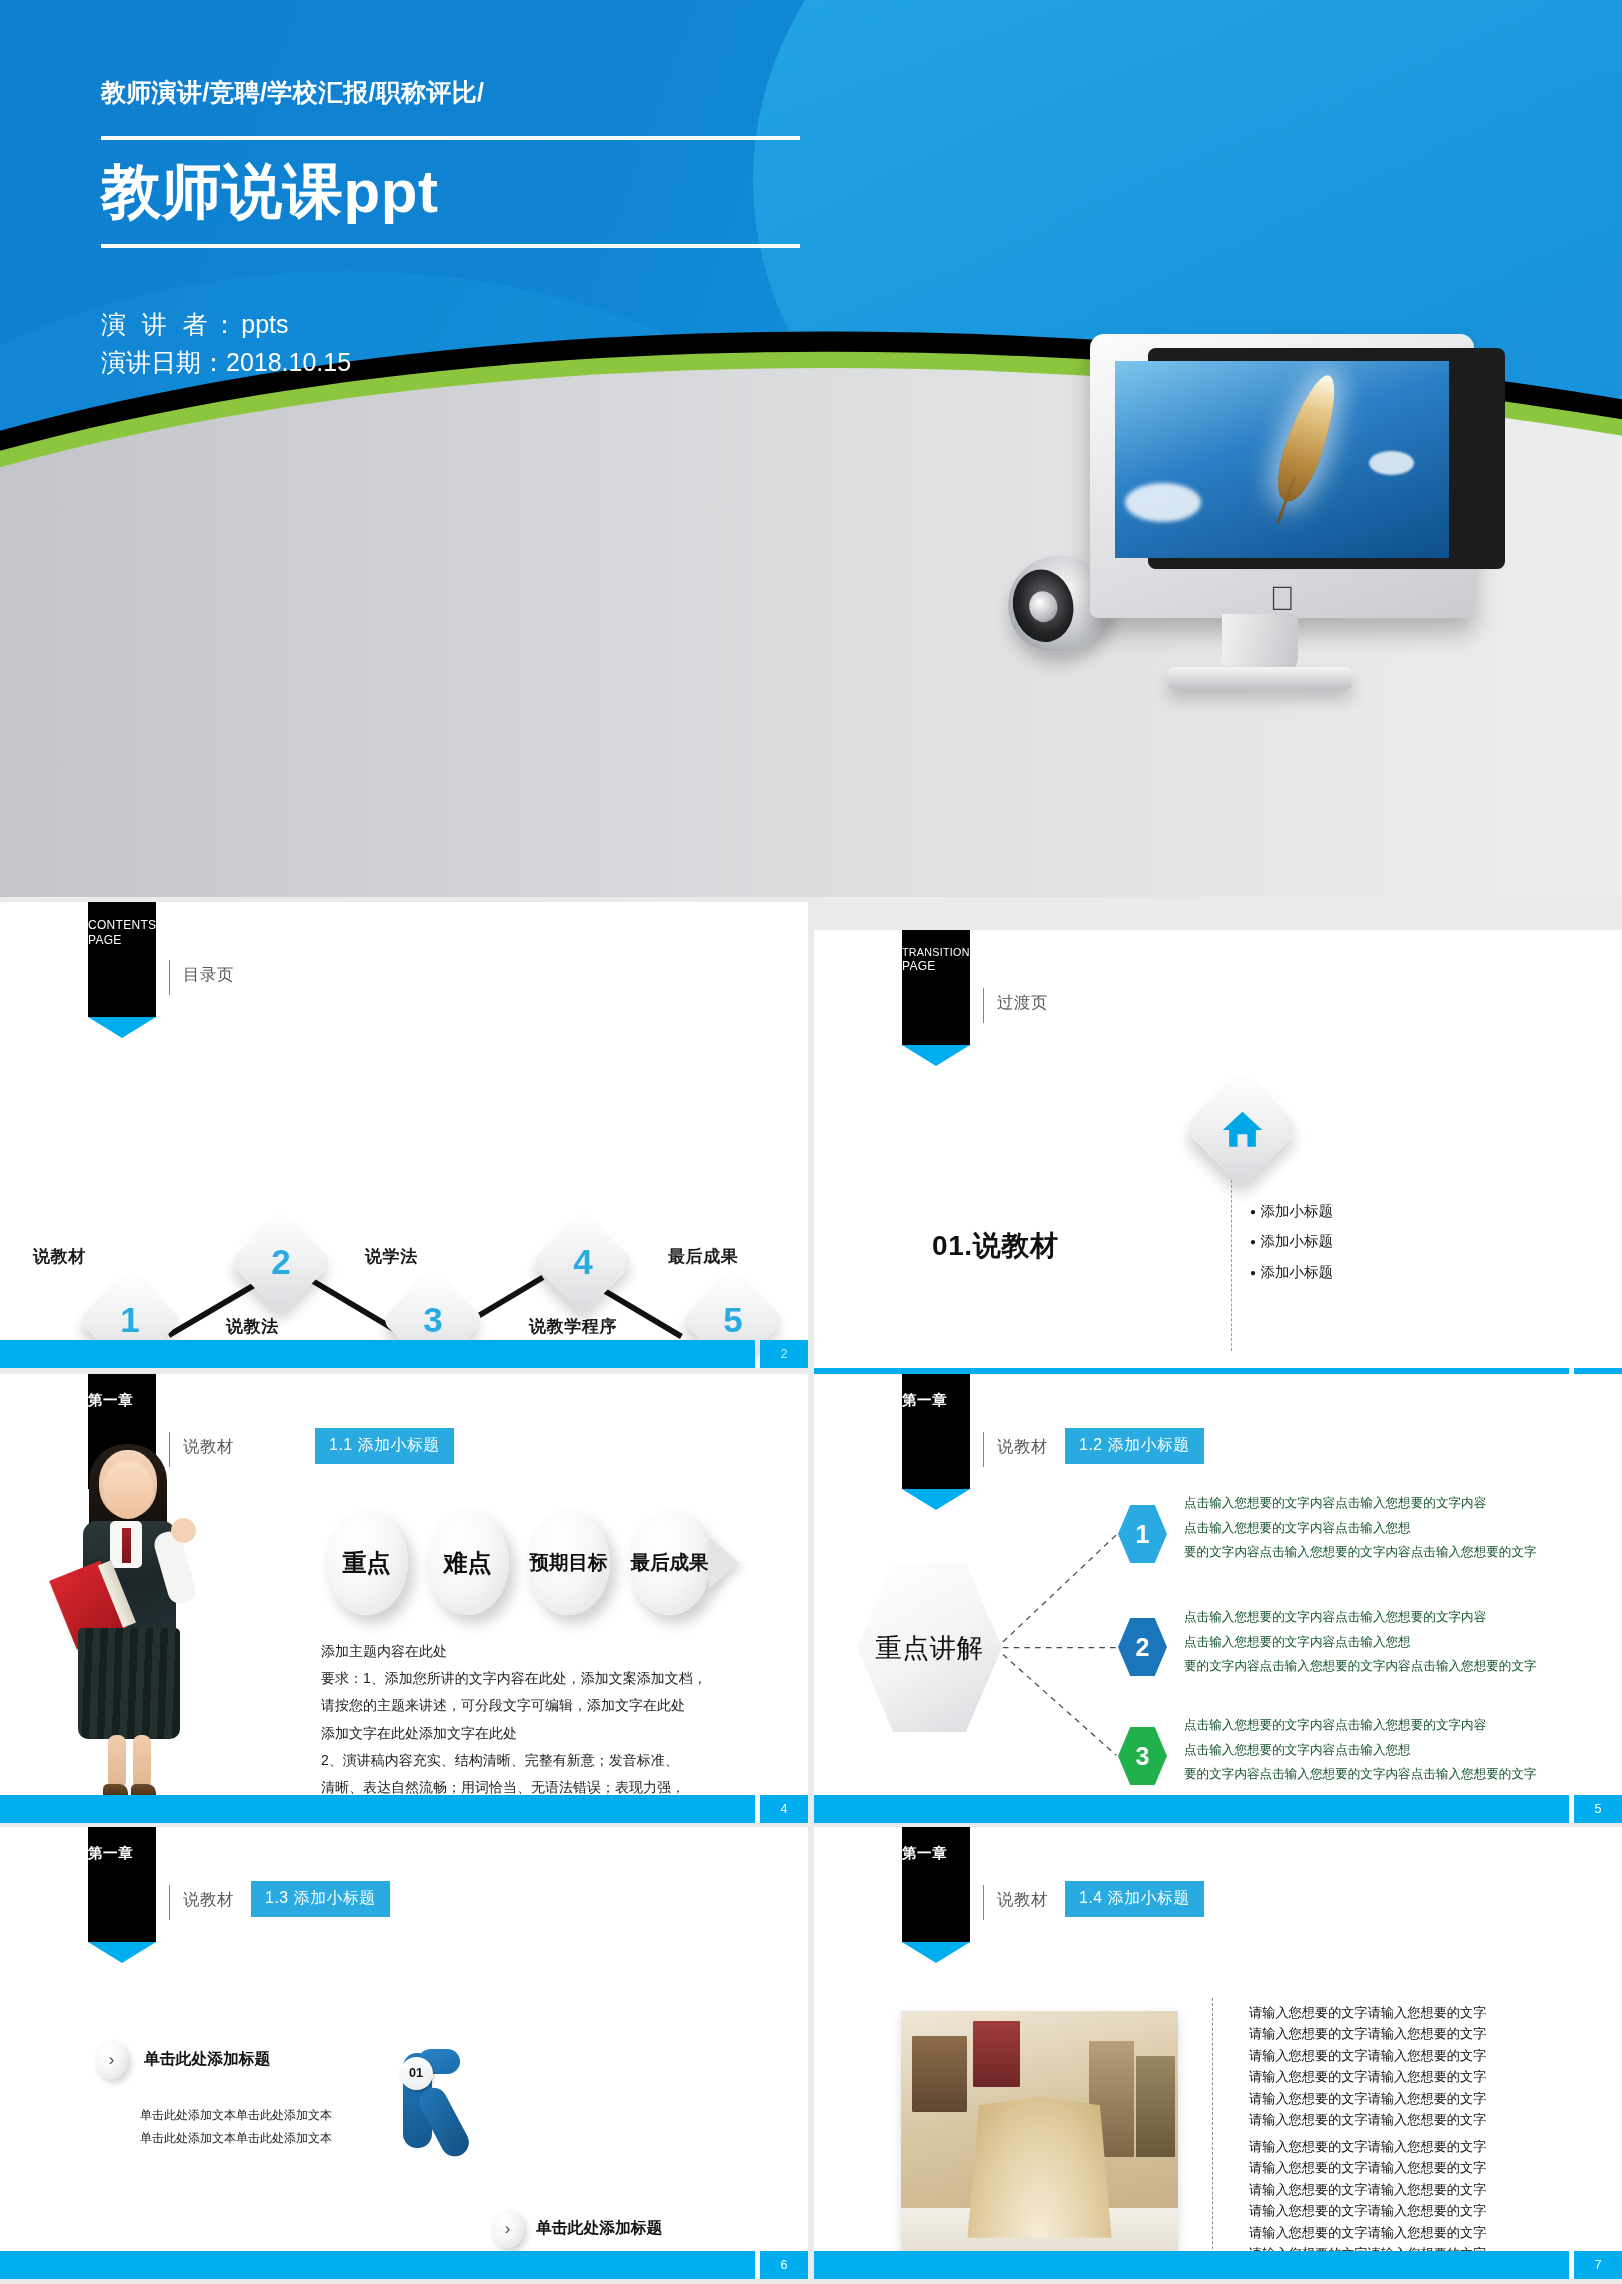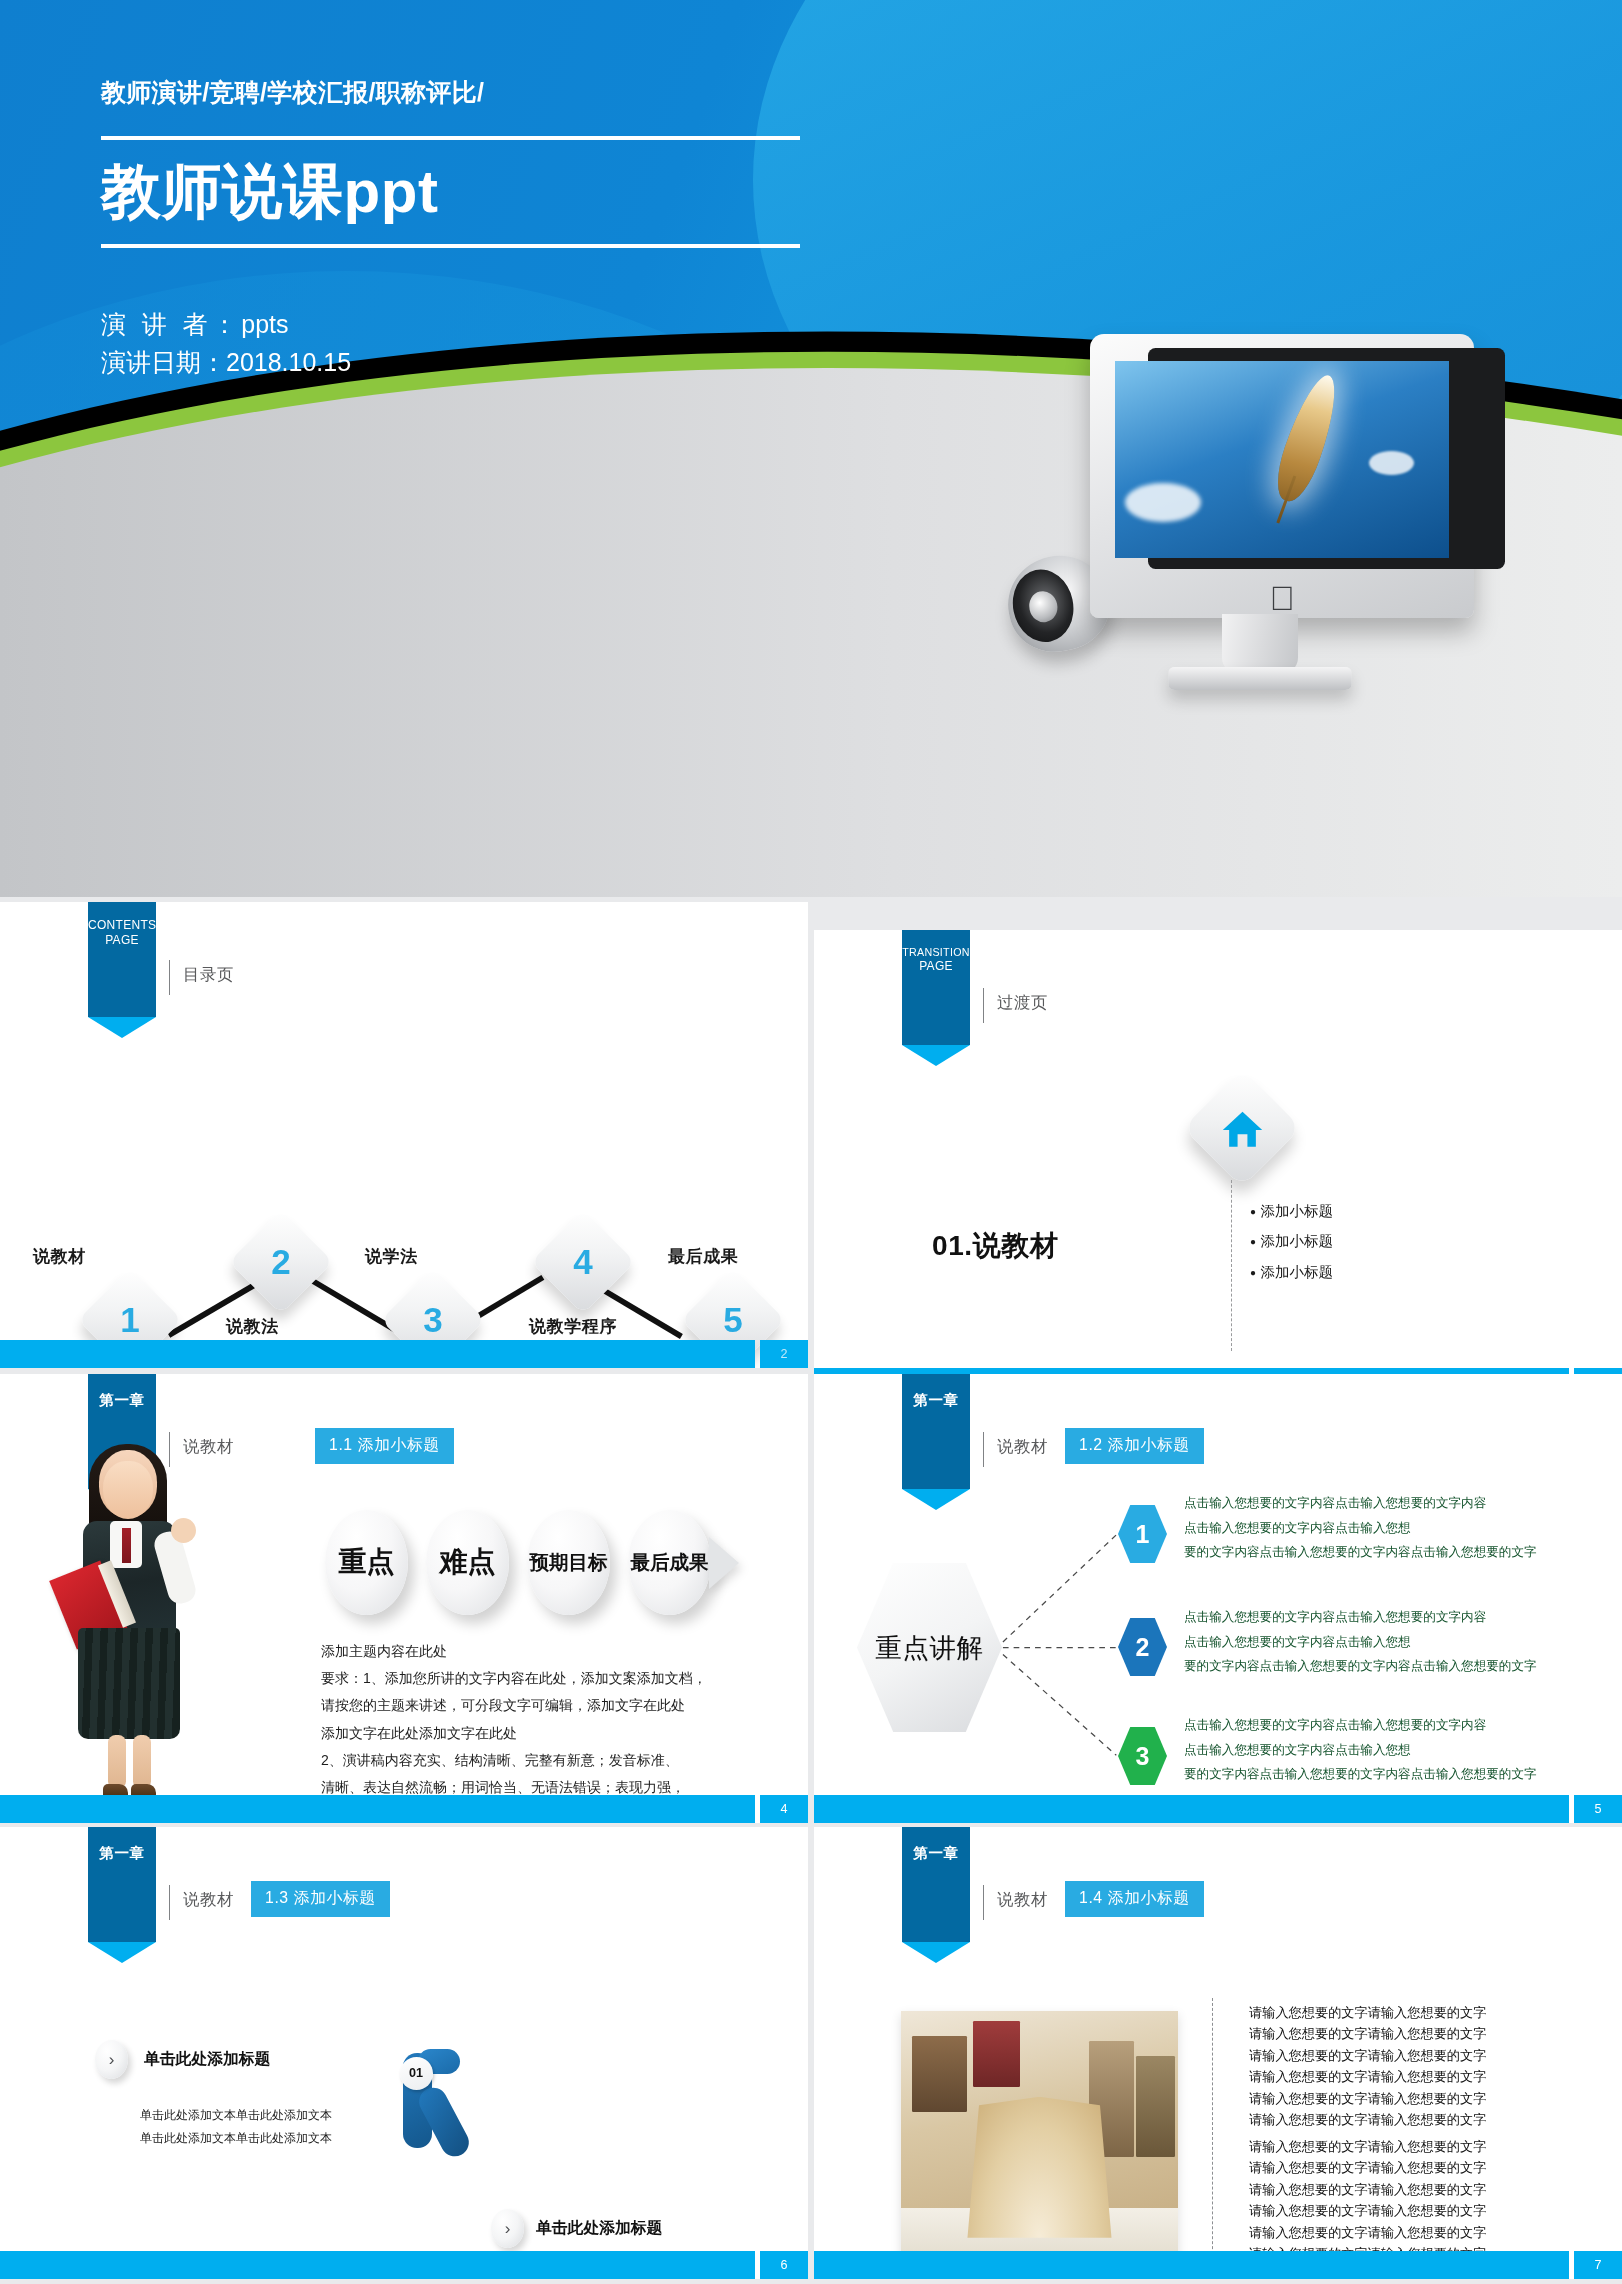--- a/index.html
+++ b/index.html
@@ -73,21 +73,21 @@
       border-radius: 52% 52% 48% 48%; transform: rotate(-12deg);
       box-shadow: 0 11.3px 16.4px rgba(0,0,0,.22); }
   .imac .speaker:before { content:""; position:absolute; left: 5px; top: 10px; width: 60px; height: 73px;
       background: radial-gradient(ellipse at 55% 45%, #6e7073 0%, #232426 55%, #0c0d0e 100%);
       border-radius: 50%; }
   .imac .speaker:after { content:""; position:absolute; left: 21.4px; top: 31.5px; width: 28px; height: 31.5px;
       background: radial-gradient(circle at 40% 35%, #ffffff 0%, #b9bbbe 60%, #7b7d80 100%);
       border-radius: 50%; }
 
   
-  .ribbon { position: absolute; width: 68px; background: #0369a1; color:#fff; text-align:center; }
+  .ribbon { position: absolute; width: 68px; background: #000000; color:#fff; text-align:left; }
   .ribbon .rb-txt { padding-top: 35px; font-size: 12px; line-height: 1.22; letter-spacing: 0.3px; }
   .ribbon .rb-txt.cn { font-size: 14.5px; font-weight: 700; padding-top: 37px; letter-spacing: 0.6px;}
   .ribbon:after { content:""; position:absolute; left:0; bottom:-21px; width:0; height:0;
       border-left: 34px solid transparent; border-right: 34px solid transparent; border-top: 21px solid #00aeef; }
   .ribbon-label { position: absolute; font-size: 16.4px; color:#58595b; letter-spacing:0.6px; }
   .ribbon-div { position: absolute; width: 1.3px; background: #808285; }
   .subtag { position: absolute; background: #29abe2; color: #ffffff; font-size: 15.8px;
       padding: 7px 14px 7.6px 14px; letter-spacing: 0.6px; }
   .footbar { position: absolute; left: 0; bottom: 0; height: 28px; background: #00aeef; }
   .pagenum { position: absolute; bottom: 0; height: 28px; background: #00aeef; color:#bfe9fb;
@@ -144,21 +144,21 @@
       background: linear-gradient(180deg,#f0cdae,#dfb58f); border-radius: 7.6px; }
   .t-legL { left: 58px; } .t-legR { left: 83px; }
   .t-shoeL, .t-shoeR { position:absolute; top: 334px; width: 25px; height: 16.4px;
       background: linear-gradient(180deg,#6d4a2c,#40290f); border-radius: 5px 8.8px 5px 5px; }
   .t-shoeL { left: 53px; } .t-shoeR { left: 81px; }
 
   .oval { position:absolute; width: 83px; height: 105px; border-radius: 50%;
       background: radial-gradient(ellipse at 38% 26%, #ffffff 0%, #f7f7f8 48%, #dcdee1 100%);
       box-shadow: 6.3px 8.8px 12.6px rgba(0,0,0,.18);
       display:flex; align-items:center; justify-content:center;
-      font-size: 28px; font-weight: 800; color:#111; text-align:center; line-height:1.16; }
+      font-size: 24px; font-weight: 800; color:#111; text-align:center; line-height:1.16; }
   .oval.w2 { font-size: 19.5px; }
   .oval-tip { position:absolute; width: 0; height: 0;
       border-top: 26.5px solid transparent; border-bottom: 26.5px solid transparent;
       border-left: 30px solid #e3e5e7; filter: drop-shadow(3.8px 5px 5px rgba(0,0,0,.14)); }
   .body-copy { position:absolute; font-size: 14px; color:#1d1d1d; line-height: 1.85; }
   .body-copy p { margin-bottom: 1.3px; }
 
   
   #slide5 { left: 814px; top: 1374px; width: 808px; height: 449px; }
   .hexbig { position:absolute; width: 145px; height: 169px;

